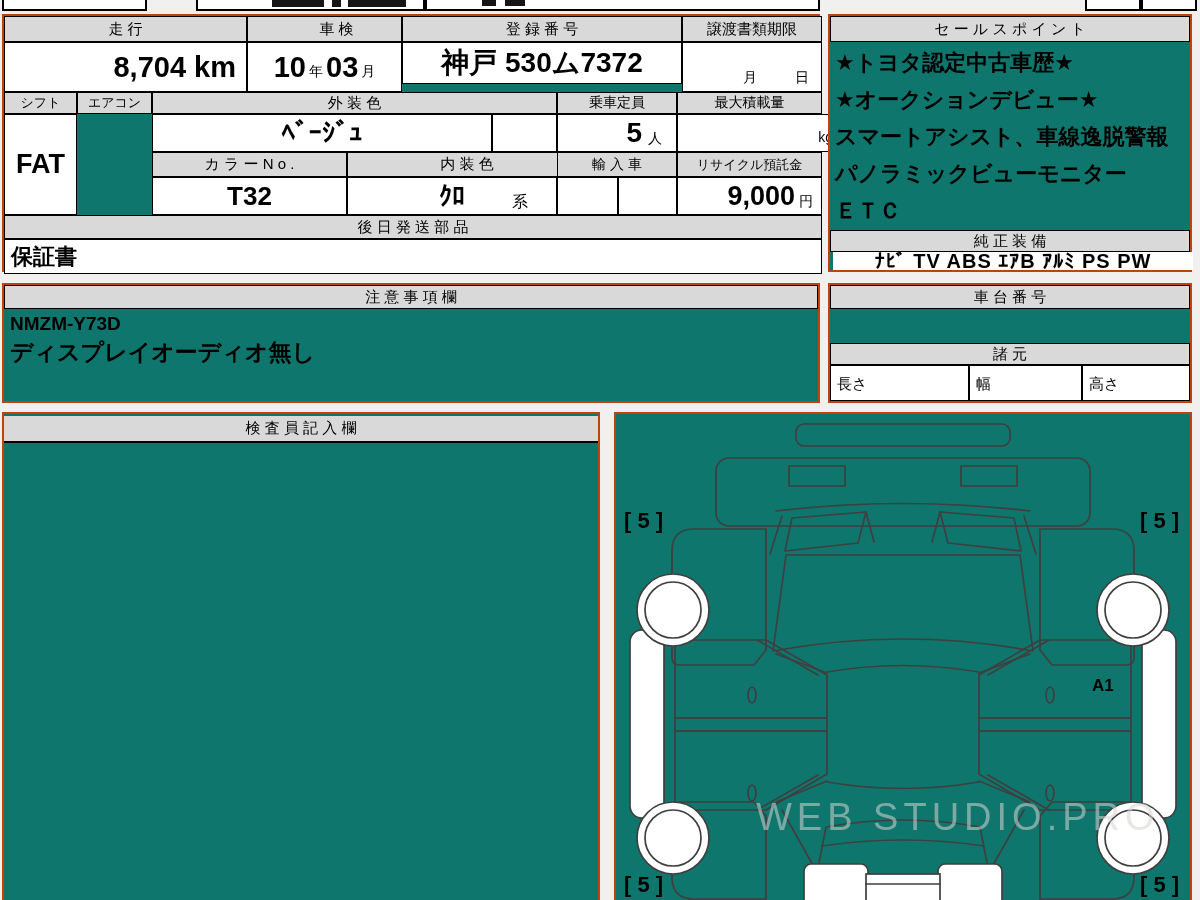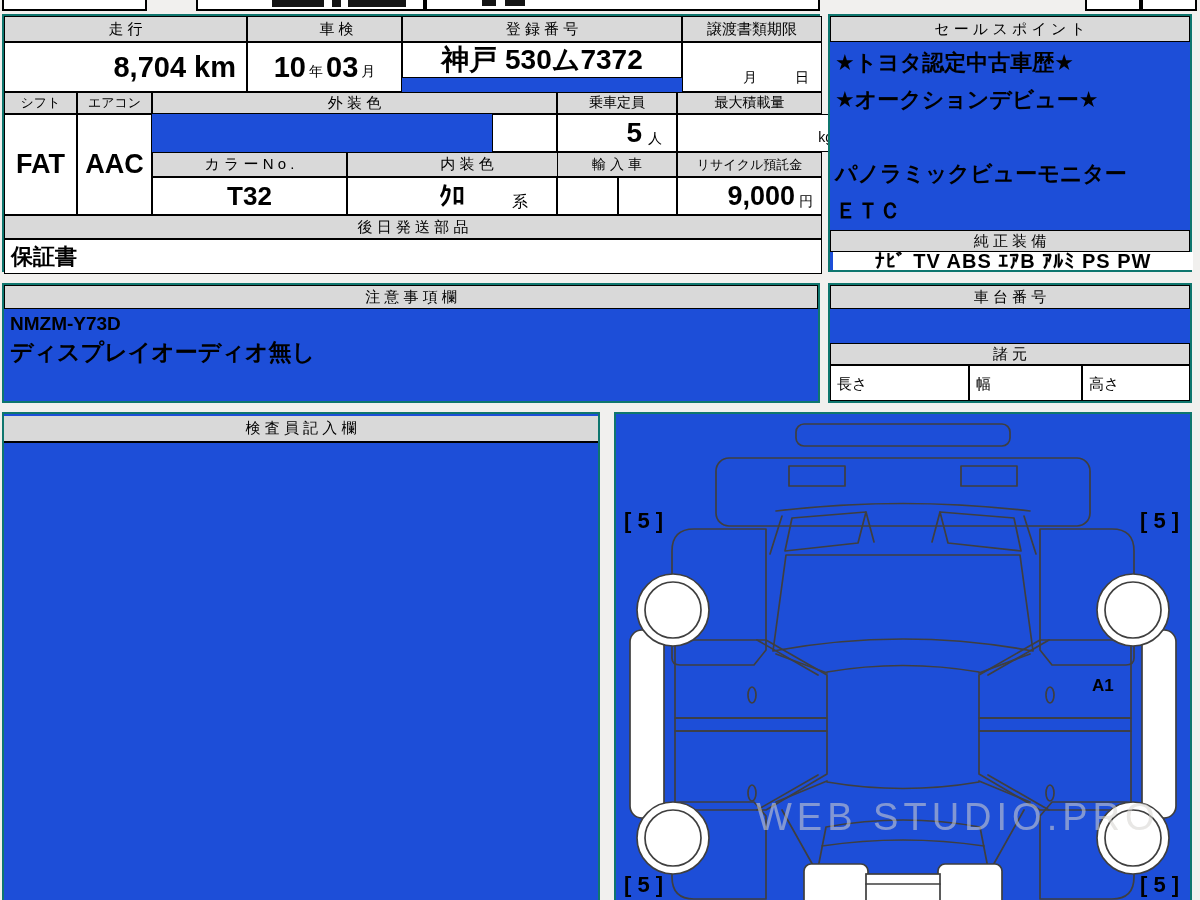--- a/index.html
+++ b/index.html
@@ -2,21 +2,21 @@
 <html><head>
 <meta charset="utf-8">
 <style>
   html,body{margin:0;padding:0;}
   body{
     width:1200px;height:900px;position:relative;overflow:hidden;
     background:#f1f0ee;
     font-family:"Liberation Sans","DejaVu Sans",sans-serif;
     color:#000;
   }
-  .box{position:absolute;box-sizing:border-box;background:#1d4ed8;border:2px solid #0f766e;}
+  .box{position:absolute;box-sizing:border-box;background:#0f766e;border:2px solid #c2410c;}
   .cell{position:absolute;box-sizing:border-box;border:1px solid #000;background:#fff;}
   .hdr{background:#d9d9d9;display:flex;align-items:center;justify-content:center;
        font-size:15px;font-weight:normal;white-space:pre;}
   .val{display:flex;align-items:center;justify-content:center;font-weight:bold;}
   .frag{position:absolute;box-sizing:border-box;background:#fff;
         border-left:2px solid #000;border-right:2px solid #000;border-bottom:2px solid #000;}
   .smudge{position:absolute;background:#151515;}
   .txt{position:absolute;font-weight:bold;white-space:pre;}
   svg .ln{fill:none;stroke:#3f3f3f;stroke-width:1.7;stroke-linejoin:round;stroke-linecap:round;}
   svg .wh{fill:#ffffff;stroke:#3f3f3f;stroke-width:1.7;}
@@ -46,35 +46,35 @@
   <div class="cell hdr" style="left:398px;top:0;width:280px;height:26px;">登 録 番 号</div>
   <div class="cell hdr" style="left:678px;top:0;width:140px;height:26px;">譲渡書類期限</div>
 
   <div class="cell val" style="left:0;top:26px;width:243px;height:50px;justify-content:flex-end;padding-right:10px;font-size:29px;">8,704 km</div>
   <div class="cell val" style="left:243px;top:26px;width:155px;height:50px;font-size:29px;">
     <span>10</span>
       <span style="font-size:14px;font-weight:normal;margin:10px 3px 0 3px;">年</span>
       <span>03</span>
       <span style="font-size:14px;font-weight:normal;margin:10px 0 0 3px;">月</span>
   </div>
-  <div class="cell val" style="left:398px;top:26px;width:280px;height:36px;font-size:28px;">神戸 530ム7372</div>
+  <div class="cell val" style="left:398px;top:26px;width:280px;height:42px;font-size:28px;">神戸 530ム7372</div>
   <div class="cell" style="left:678px;top:26px;width:140px;height:50px;">
     <span class="txt" style="left:60px;top:26px;font-size:14px;font-weight:normal;">月</span>
     <span class="txt" style="left:112px;top:26px;font-size:14px;font-weight:normal;">日</span>
   </div>
 
   <div class="cell hdr" style="left:0;top:76px;width:73px;height:22px;font-size:13px;">シフト</div>
   <div class="cell hdr" style="left:73px;top:76px;width:75px;height:22px;font-size:13px;">エアコン</div>
   <div class="cell hdr" style="left:148px;top:76px;width:405px;height:22px;">外 装 色</div>
   <div class="cell hdr" style="left:553px;top:76px;width:120px;height:22px;font-size:14px;">乗車定員</div>
   <div class="cell hdr" style="left:673px;top:76px;width:145px;height:22px;font-size:14px;">最大積載量</div>
 
   <div class="cell val" style="left:0;top:98px;width:73px;height:101px;font-size:27px;">FAT</div>
-  <div class="cell val" style="left:73px;top:98px;width:75px;height:101px;font-size:27px;">AAC</div>
-
+
+  <div class="cell val" style="left:148px;top:98px;width:340px;height:38px;font-size:27px;">ﾍﾞｰｼﾞｭ</div>
   <div class="cell" style="left:488px;top:98px;width:65px;height:38px;"></div>
   <div class="cell val" style="left:553px;top:98px;width:120px;height:38px;justify-content:flex-end;padding-right:14px;font-size:28px;">
     <span>5</span>
       <span style="font-size:14px;font-weight:normal;margin:12px 0 0 6px;">人</span>
   </div>
   <div class="cell val" style="left:673px;top:98px;width:167px;height:38px;justify-content:flex-end;align-items:flex-end;padding:0 10px 6px 0;font-size:14px;font-weight:normal;">kg</div>
 
   <div class="cell hdr" style="left:148px;top:136px;width:195px;height:25px;">カ ラ ー N o .</div>
   <div class="cell hdr" style="left:343px;top:136px;width:240px;height:25px;">内 装 色</div>
   <div class="cell hdr" style="left:553px;top:136px;width:120px;height:25px;font-size:14px;">輸 入 車</div>
@@ -93,20 +93,21 @@
   </div>
 
   <div class="cell hdr" style="left:0;top:199px;width:818px;height:24px;">後 日 発 送 部 品</div>
   <div class="cell val" style="left:0;top:223px;width:818px;height:35px;justify-content:flex-start;padding-left:6px;font-size:22px;">保証書</div>
 </div>
 
 <div class="box" style="left:828px;top:14px;width:364px;height:258px;">
   <div class="cell hdr" style="left:0;top:0;width:360px;height:26px;">セ ー ル ス ポ イ ン ト</div>
   <div class="txt" style="left:5px;top:32px;font-size:22px;">★トヨタ認定中古車歴★</div>
   <div class="txt" style="left:5px;top:69px;font-size:22px;">★オークションデビュー★</div>
+  <div class="txt" style="left:5px;top:106px;font-size:22px;">スマートアシスト、車線逸脱警報</div>
   <div class="txt" style="left:5px;top:143px;font-size:22px;">パノラミックビューモニター</div>
   <div class="txt" style="left:5px;top:180px;font-size:22px;">ＥＴＣ</div>
   <div class="cell hdr" style="left:0;top:214px;width:360px;height:22px;">純 正 装 備</div>
   <div class="cell val" style="left:3px;top:236px;width:360px;height:18px;border:none;font-size:20px;letter-spacing:1px;">ﾅﾋﾞ TV ABS ｴｱB ｱﾙﾐ PS PW</div>
 </div>
 
 <div class="box" style="left:2px;top:283px;width:818px;height:120px;">
   <div class="cell hdr" style="left:0;top:0;width:814px;height:24px;">注 意 事 項 欄</div>
   <div class="txt" style="left:6px;top:28px;font-size:19px;">NMZM-Y73D</div>
   <div class="txt" style="left:6px;top:52px;font-size:23px;">ディスプレイオーディオ無し</div>

